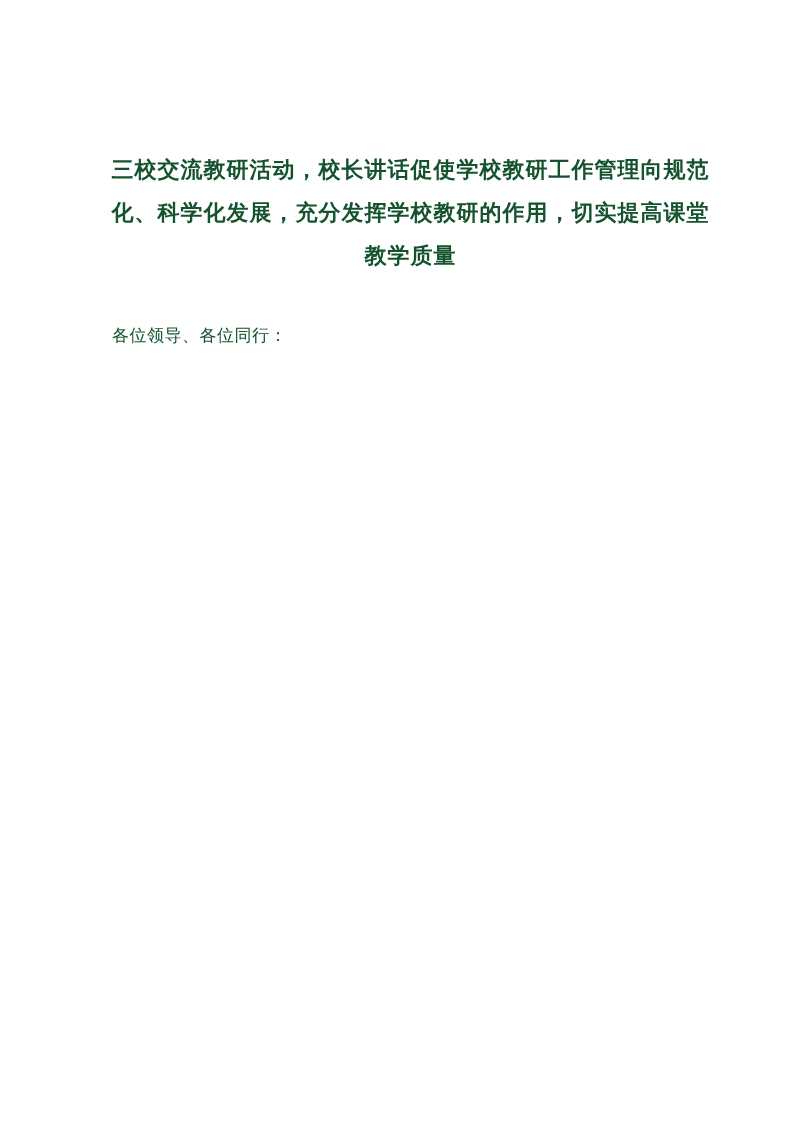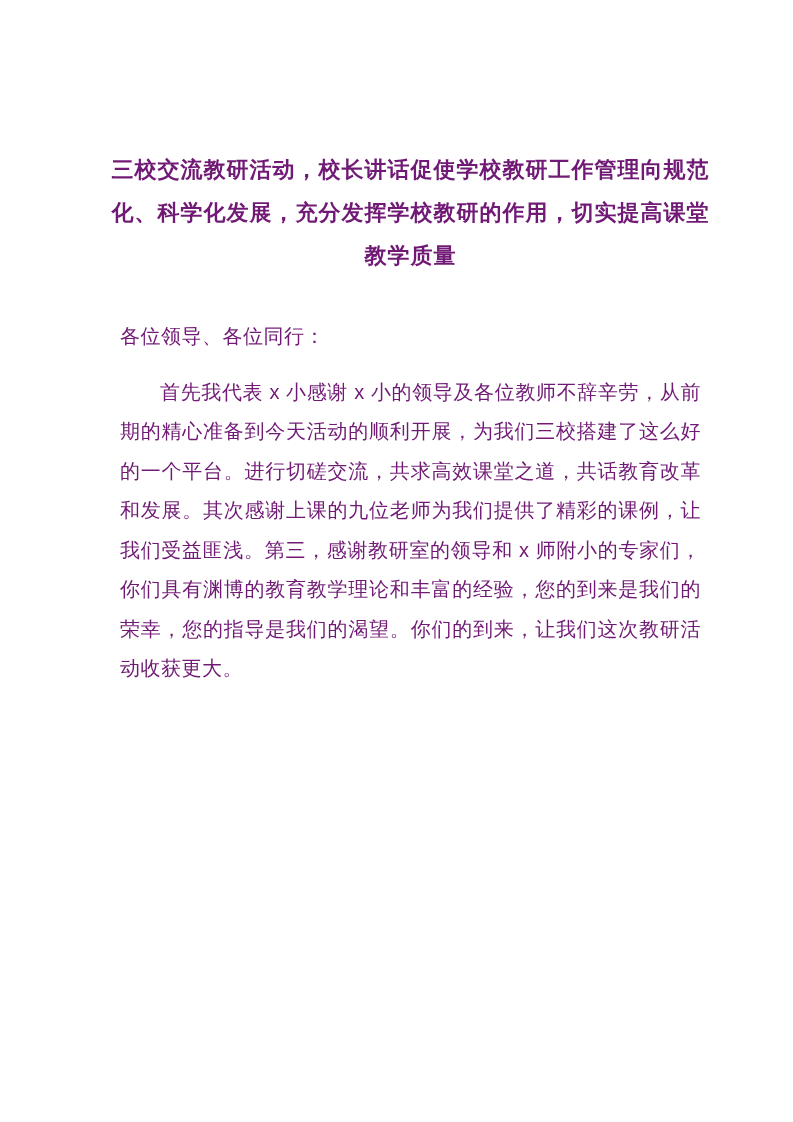--- a/index.html
+++ b/index.html
@@ -9,51 +9,50 @@
   }
   .page {
     position: relative;
     width: 793px;
     height: 1122px;
     margin: 0 auto;
     background: #ffffff;
     box-sizing: border-box;
     padding: 148px 76px 40px 104px;
     overflow: hidden;
-    color: #701a75;
+    color: #14532d;
   }
   .doc-title {
     font-family: "Liberation Sans", "DejaVu Sans", sans-serif;
     font-weight: bold;
     font-size: 22px;
     line-height: 43px;
     text-align: center;
     margin: 0 0 40px 0;
     letter-spacing: 1px;
   }
   .para {
-    font-family: Liberation Sans, sans-serif;
-    font-size: 20px;
+    font-family: Liberation Mono, monospace;
+    font-size: 17px;
     line-height: 39.5px;
     text-align: justify;
     text-justify: inter-character;
-    margin: 16px;
+    margin: 8px;
     letter-spacing: 0.5px;
   }
   .para.indent {
     text-indent: 2em;
   }
   .para.lead {
     margin-top: 18px;
   }
 </style>
 </head>
 <body>
 
 <div class="page">
   <h1 class="doc-title">三校交流教研活动，校长讲话促使学校教研工作管理向规范化、科学化发展，充分发挥学校教研的作用，切实提高课堂教学质量</h1>
 
   <p class="para lead">各位领导、各位同行：</p>
 
 
-  <p class="para indent">首先我代表 x 小感谢 x 小的领导及各位教师不辞辛劳，从前期的精心准备到今天活动的顺利开展，为我们三校搭建了这么好的一个平台。进行切磋交流，共求高效课堂之道，共话教育改革和发展。其次感谢上课的九位老师为我们提供了精彩的课例，让我们受益匪浅。第三，感谢教研室的领导和 x 师附小的专家们，你们具有渊博的教育教学理论和丰富的经验，您的到来是我们的荣幸，您的指导是我们的渴望。你们的到来，让我们这次教研活动收获更大。</p>
 
 </div>
 
 </body></html>

